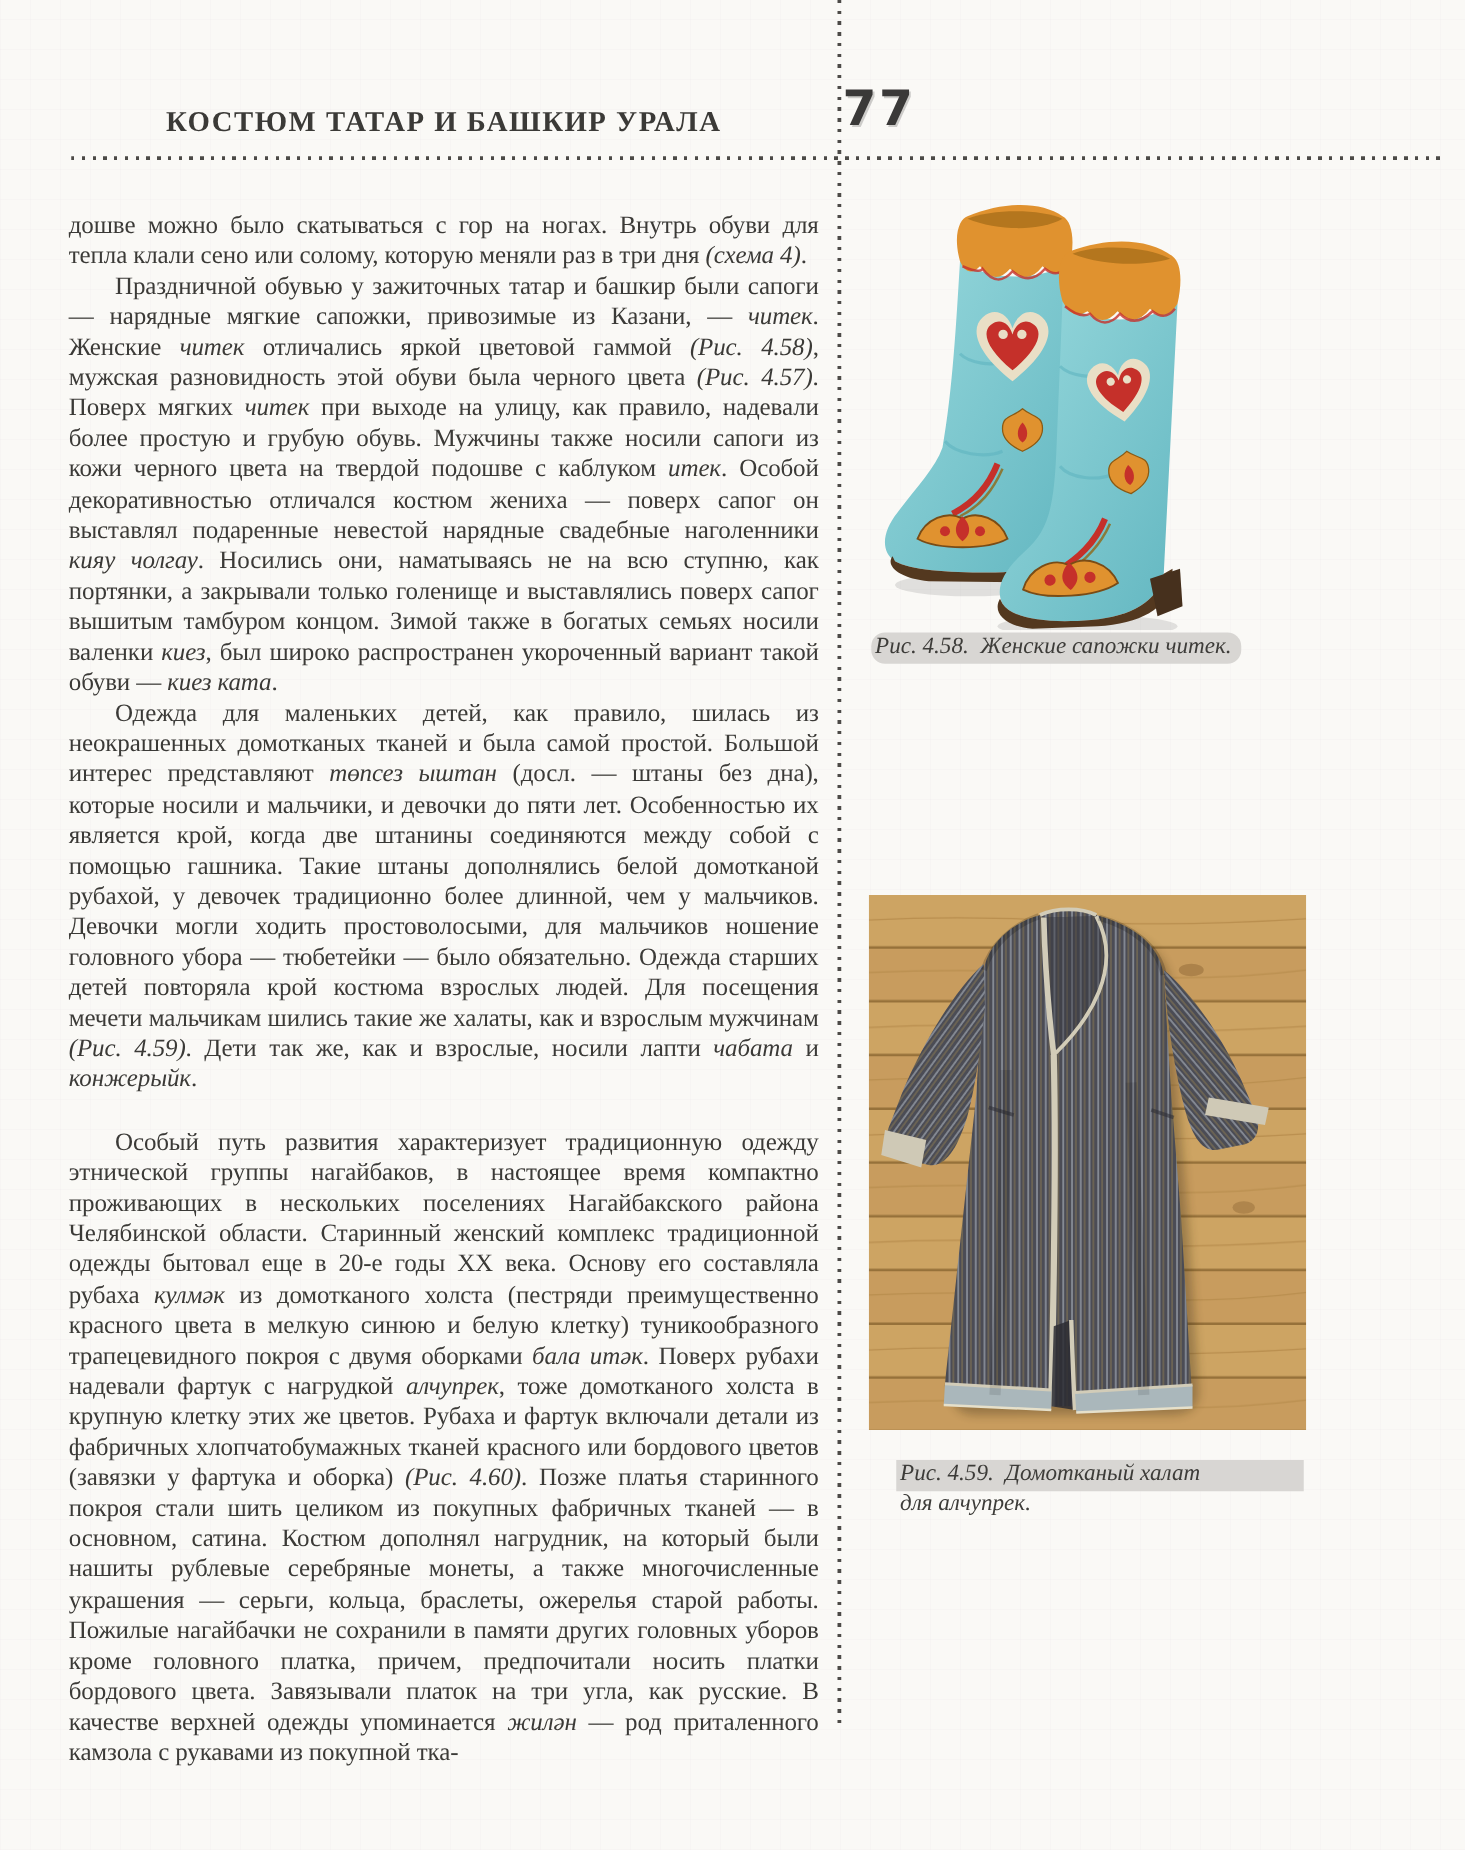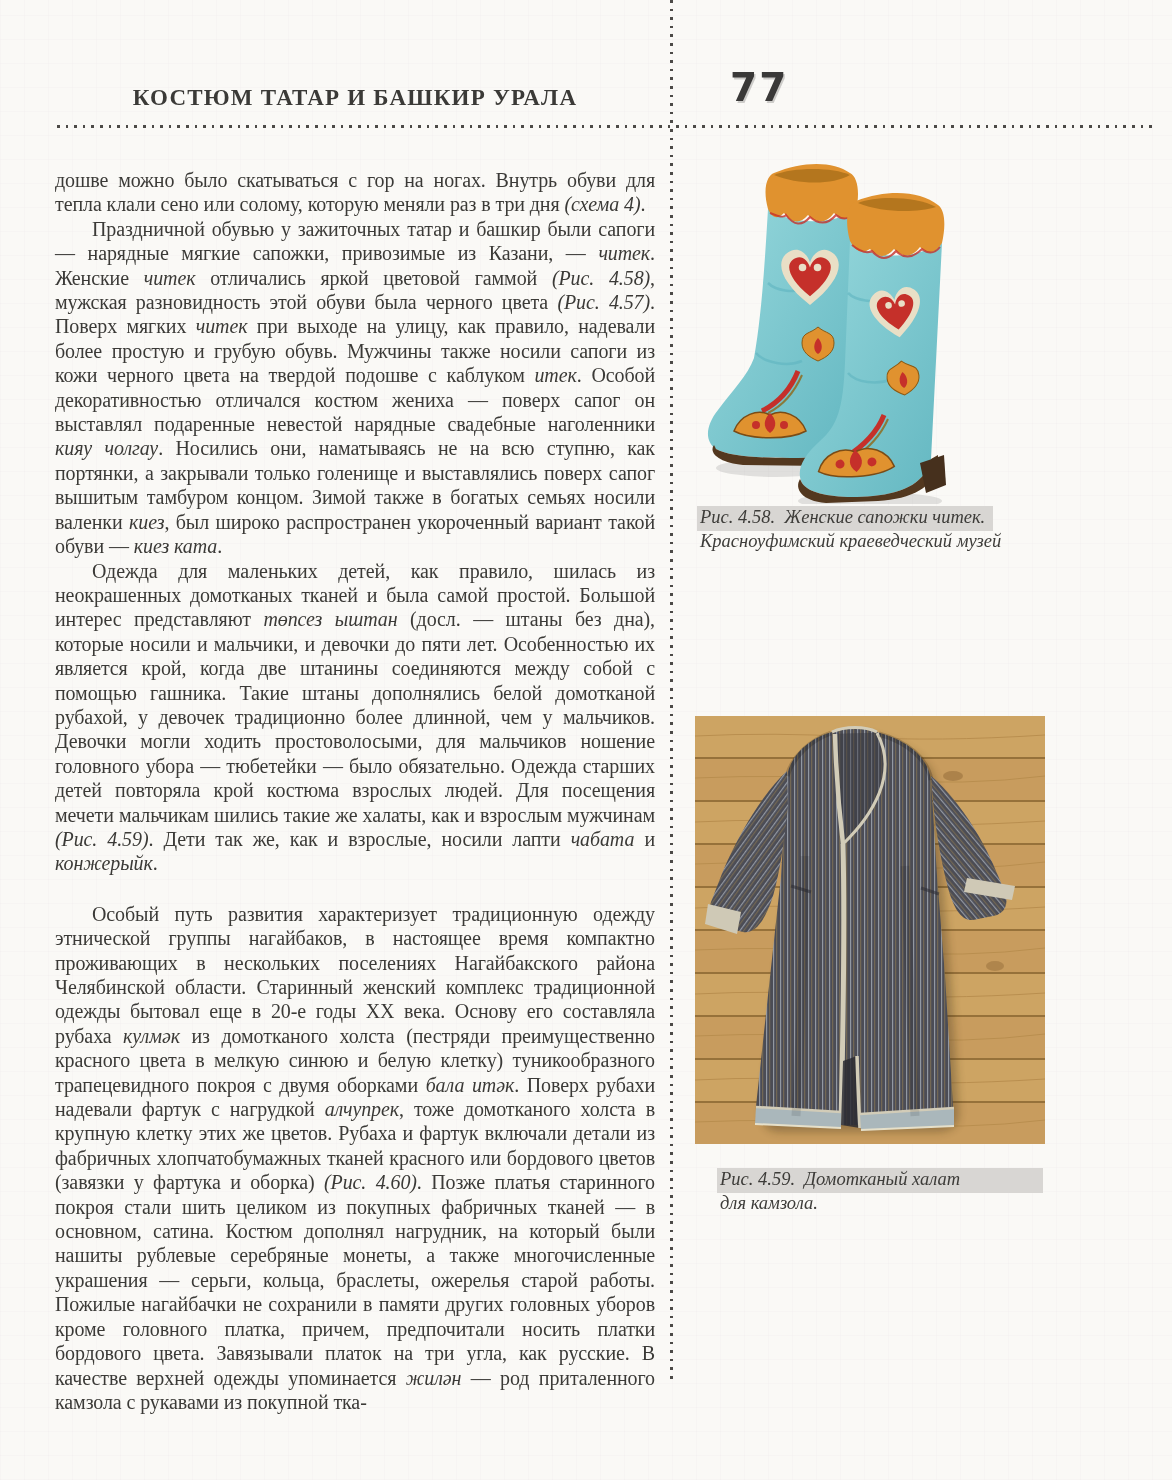--- a/index.html
+++ b/index.html
@@ -10,21 +10,21 @@
       repeating-linear-gradient(0deg, rgba(195,175,195,.05) 0 1px, transparent 1px 24px),
       repeating-linear-gradient(90deg, rgba(195,175,195,.05) 0 1px, transparent 1px 24px);
     font-family:"Liberation Serif", serif;
   }
   .header-title{
     position:absolute;left:55px;top:86px;width:600px;text-align:center;
     font-family:"Liberation Serif",serif;font-weight:600;font-size:23px;line-height:1;
     letter-spacing:1.2px;color:var(--ink,#3b3a37);
   }
   .page-number{
-    position:absolute;left:730px;top:68px;
+    position:absolute;left:674px;top:68px;
     font-family:"DejaVu Sans",sans-serif;font-weight:800;font-size:39px;line-height:1;
     letter-spacing:2px;color:#3a3938;text-shadow:1.5px 1.5px 0 rgba(0,0,0,.18);
   }
   .h-rule{
     position:absolute;left:57px;top:125px;width:1100px;height:3px;
     background:repeating-linear-gradient(to right, var(--rule,#4c4a47) 0 2.6px, transparent 2.6px 8.6px);
   }
   .v-rule{
     position:absolute;left:670px;top:0;width:3px;height:1380px;
     background:repeating-linear-gradient(to bottom, var(--rule,#4c4a47) 0 2.6px, transparent 2.6px 8.6px);
@@ -41,21 +41,21 @@
   .para b{font-weight:normal;}
   .figure{position:absolute;}
   .fig-boots{left:698px;top:162px;width:300px;height:342px;}
   .fig-robe{left:695px;top:716px;width:350px;height:428px;}
   .figure svg{display:block;width:100%;height:100%;}
   .cap{position:absolute;font-style:italic;font-size:18.5px;line-height:21.5px;color:#3d3c39;}
   .cap1{left:700px;top:506px;width:330px;}
   .cap2{left:700px;top:1168px;width:345px;margin-left:20px;}
   .cap-line{display:block;white-space:pre-wrap;}
   .cap-line.hl{display:inline-block;background:var(--caption-highlight,#d8d6d3);padding:1px 8px 2px 3px;margin-left:-3px;}
-  .hl1{min-width:258px;}
+  .hl1{min-width:258px;border-radius:11px;}
   .hl2{min-width:315px;}
 </style>
 </head>
 <body>
 
 <div class="page">
 
   <div class="header-title">КОСТЮМ ТАТАР И БАШКИР УРАЛА</div>
   <div class="page-number">77</div>
   <div class="h-rule"></div>
@@ -142,21 +142,20 @@
           <path d="M0,-13 C7,-6 9,2 0,9 C-9,2 -7,-6 0,-13 Z" fill="var(--boot-red,#c5302a)"></path>
           <circle cx="-16" cy="0" r="4.5" fill="var(--boot-red,#c5302a)"></circle>
           <circle cx="16" cy="0" r="4.5" fill="var(--boot-red,#c5302a)"></circle>
         </g>
       </g>
     </svg>
   </div>
 
   <div class="cap cap1">
     <span class="cap-line hl hl1">Рис. 4.58.  Женские сапожки читек.</span>
-    <span class="cap-line">Красноуфимский краеведческий музей</span>
   </div>
 
   <div class="figure fig-robe">
     <svg viewBox="0 0 350 428" xmlns="http://www.w3.org/2000/svg">
       <defs>
         <pattern id="wood" width="350" height="86" patternUnits="userSpaceOnUse">
           <rect width="350" height="86" fill="var(--wood,#c89c5e)"></rect>
           <rect y="0" width="350" height="42" fill="#cda463"></rect>
           <rect y="41" width="350" height="2" fill="#96713a"></rect>
           <rect y="84" width="350" height="2" fill="#96713a"></rect>
@@ -218,16 +217,16 @@
 
         <path d="M96,170 L116,176 M226,172 L244,178" stroke="#2b2c33" stroke-width="3" opacity="0.55" fill="none"></path>
         <path d="M110,140 C108,250 104,350 101,400 M210,150 C214,260 218,340 220,400" stroke="#000000" stroke-width="9" opacity="0.10" fill="none"></path>
         <path d="M236,64 C232,42 212,26 184,18 M92,60 C98,40 116,24 136,17" stroke="#000000" stroke-width="5" opacity="0.18" fill="none"></path>
       </g>
     </svg>
   </div>
 
   <div class="cap cap2">
     <span class="cap-line hl hl2">Рис. 4.59.  Домотканый халат</span>
-    <span class="cap-line">для камзола.</span>
+    <span class="cap-line">для алчупрек.</span>
   </div>
 
 </div>
 
 </body></html>

